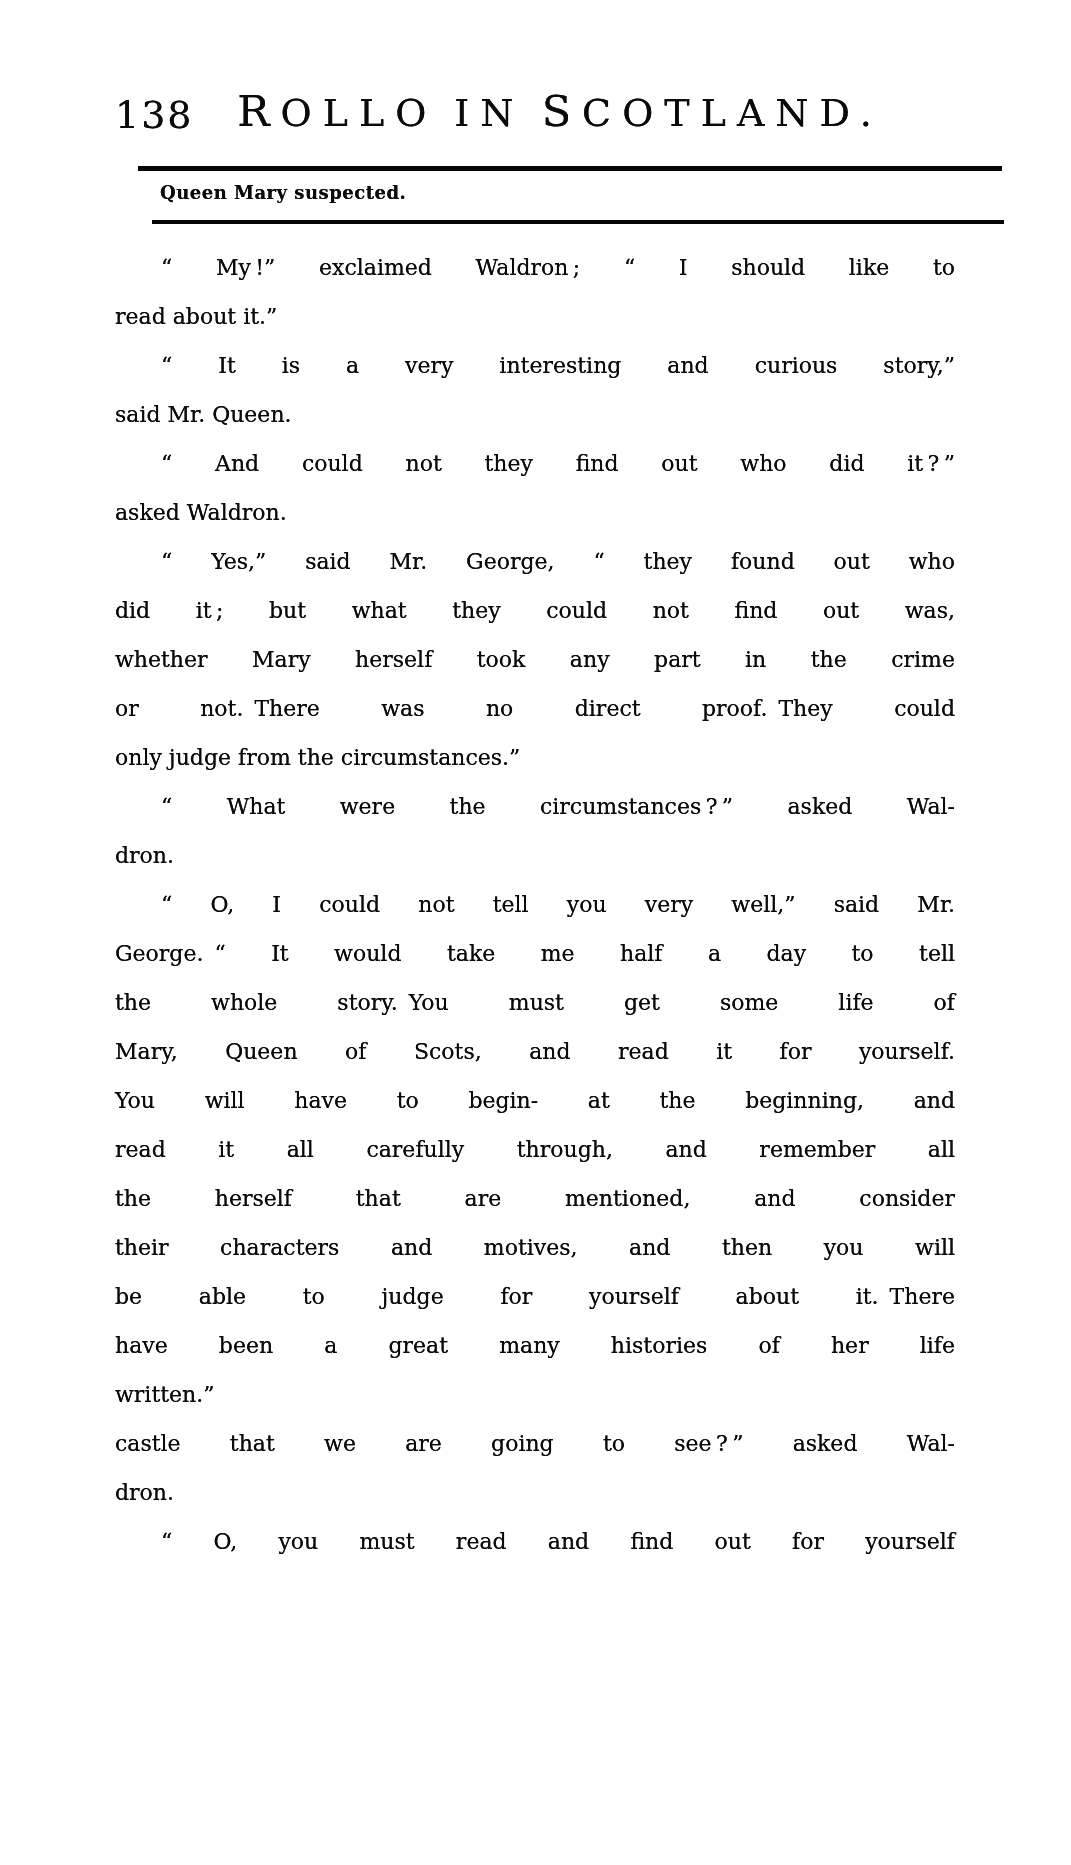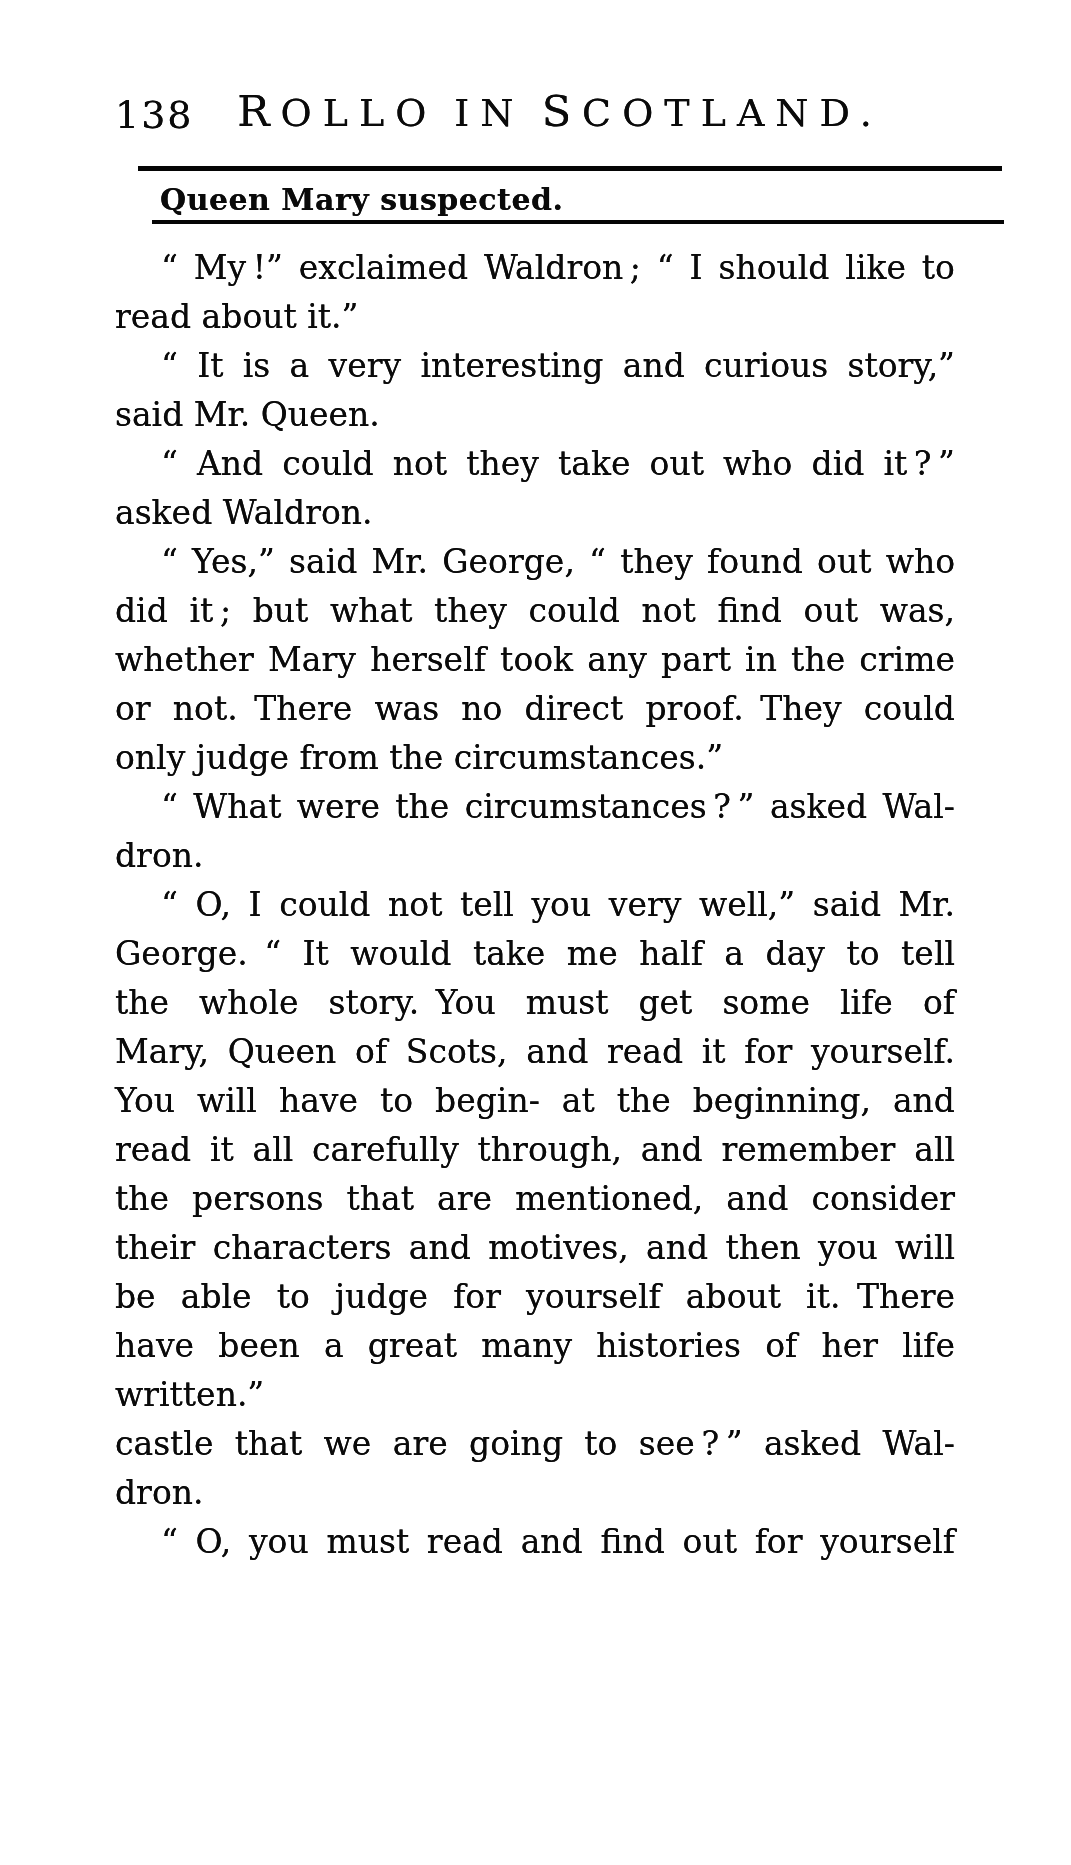--- a/index.html
+++ b/index.html
@@ -44,32 +44,32 @@
   }
   .rule-top    { left: 138px; top: 166px; width: 864px; height: 5px; }
   .rule-bottom { left: 152px; top: 220px; width: 852px; height: 4px; }
   .running {
     position: absolute;
     left: 160px;
     top: 182px;
     width: 820px;
     display: flex;
     justify-content: space-between;
-    font-size: 30px;
+    font-size: 18px;
     font-weight: bold;
     letter-spacing: 0.5px;
     text-shadow: 0 0 0.5px rgba(0,0,0,0.8);
   }
   
   .bodytext {
     position: absolute;
     left: 115px;
     top: 243px;
     width: 840px;
-    font-size: 33px;
+    font-size: 22px;
     line-height: 49px;
     text-shadow: 0 0 0.6px rgba(0,0,0,0.85);
   }
   .line {
     text-align: justify;
     text-align-last: justify;
   }
   .line.end {
     text-align: left;
     text-align-last: left;
@@ -93,36 +93,36 @@
     <span>Queen Mary suspected.</span>
   </div>
 
   <div class="rule rule-bottom"></div>
 
   <main class="bodytext">
     <div class="line indent">“ My !” exclaimed Waldron ; “ I should like to</div>
     <div class="line end">read about it.”</div>
     <div class="line indent">“ It is a very interesting and curious story,”</div>
     <div class="line end">said Mr. Queen.</div>
-    <div class="line indent">“ And could not they take out who did it ? ”</div>
+    <div class="line indent">“ And could not they find out who did it ? ”</div>
     <div class="line end">asked Waldron.</div>
     <div class="line indent">“ Yes,” said Mr. George, “ they found out who</div>
     <div class="line">did it ; but what they could not find out was,</div>
     <div class="line">whether Mary herself took any part in the crime</div>
     <div class="line">or not. There was no direct proof. They could</div>
     <div class="line end">only judge from the circumstances.”</div>
     <div class="line indent">“ What were the circumstances ? ” asked Wal-</div>
     <div class="line end">dron.</div>
     <div class="line indent">“ O, I could not tell you very well,” said Mr.</div>
     <div class="line">George. “ It would take me half a day to tell</div>
     <div class="line">the whole story. You must get some life of</div>
     <div class="line">Mary, Queen of Scots, and read it for yourself.</div>
     <div class="line">You will have to begin- at the beginning, and</div>
     <div class="line">read it all carefully through, and remember all</div>
-    <div class="line">the persons that are mentioned, and consider</div>
+    <div class="line">the herself that are mentioned, and consider</div>
     <div class="line">their characters and motives, and then you will</div>
     <div class="line">be able to judge for yourself about it. There</div>
     <div class="line">have been a great many histories of her life</div>
     <div class="line end">written.”</div>
     <div class="line">castle that we are going to see ? ” asked Wal-</div>
     <div class="line end">dron.</div>
     <div class="line indent">“ O, you must read and find out for yourself</div>
   </main>
 
 </div>

